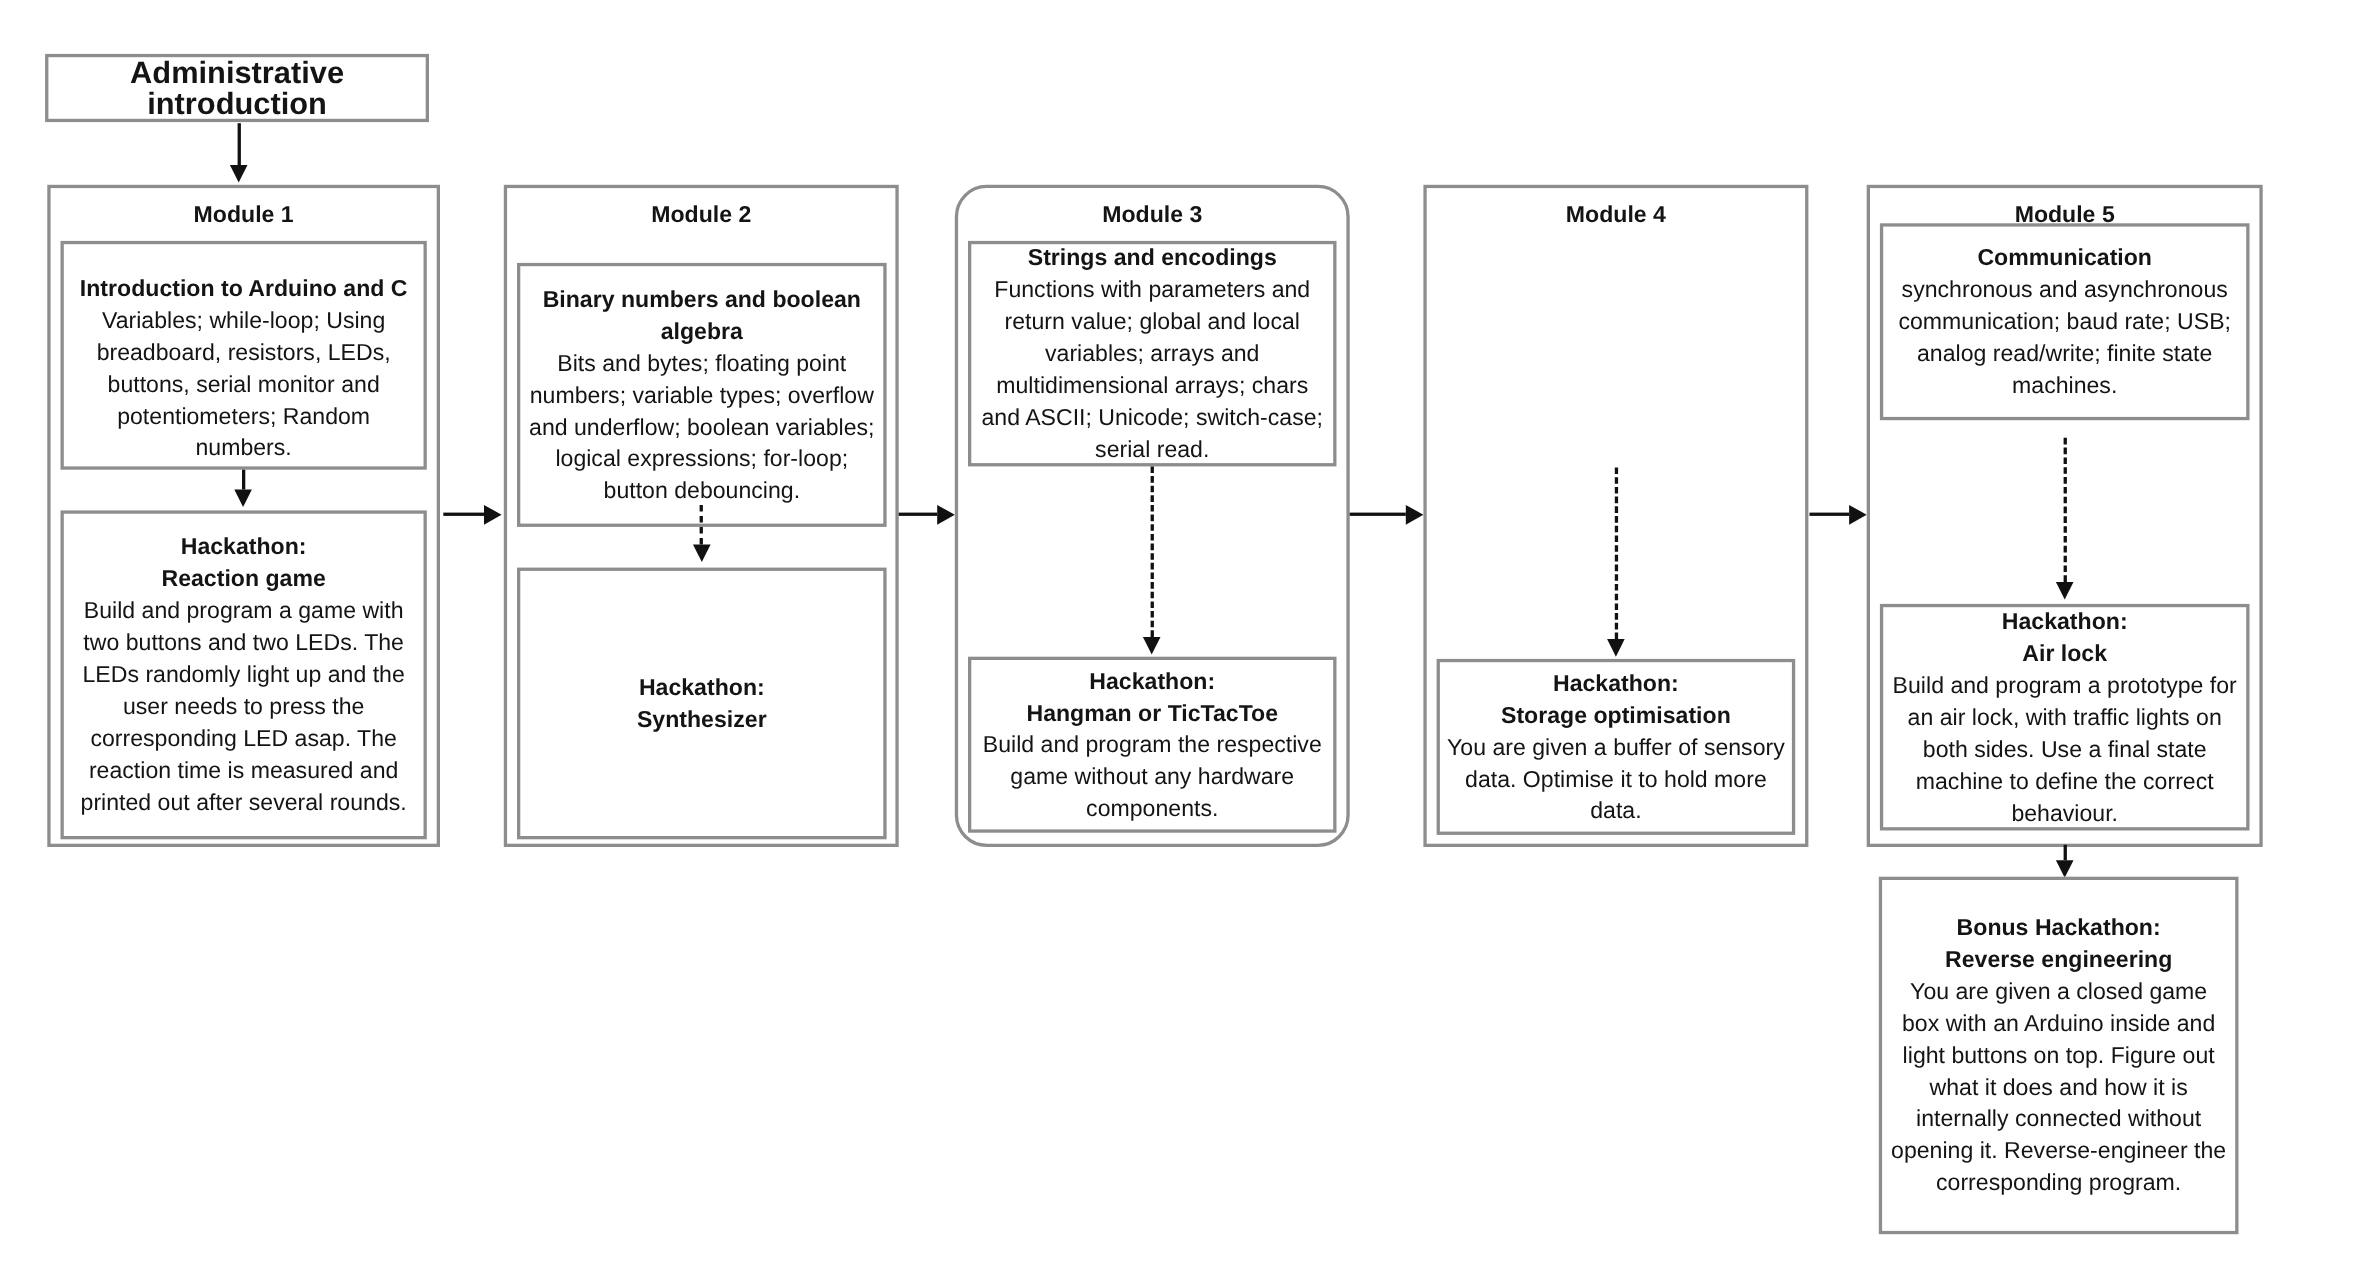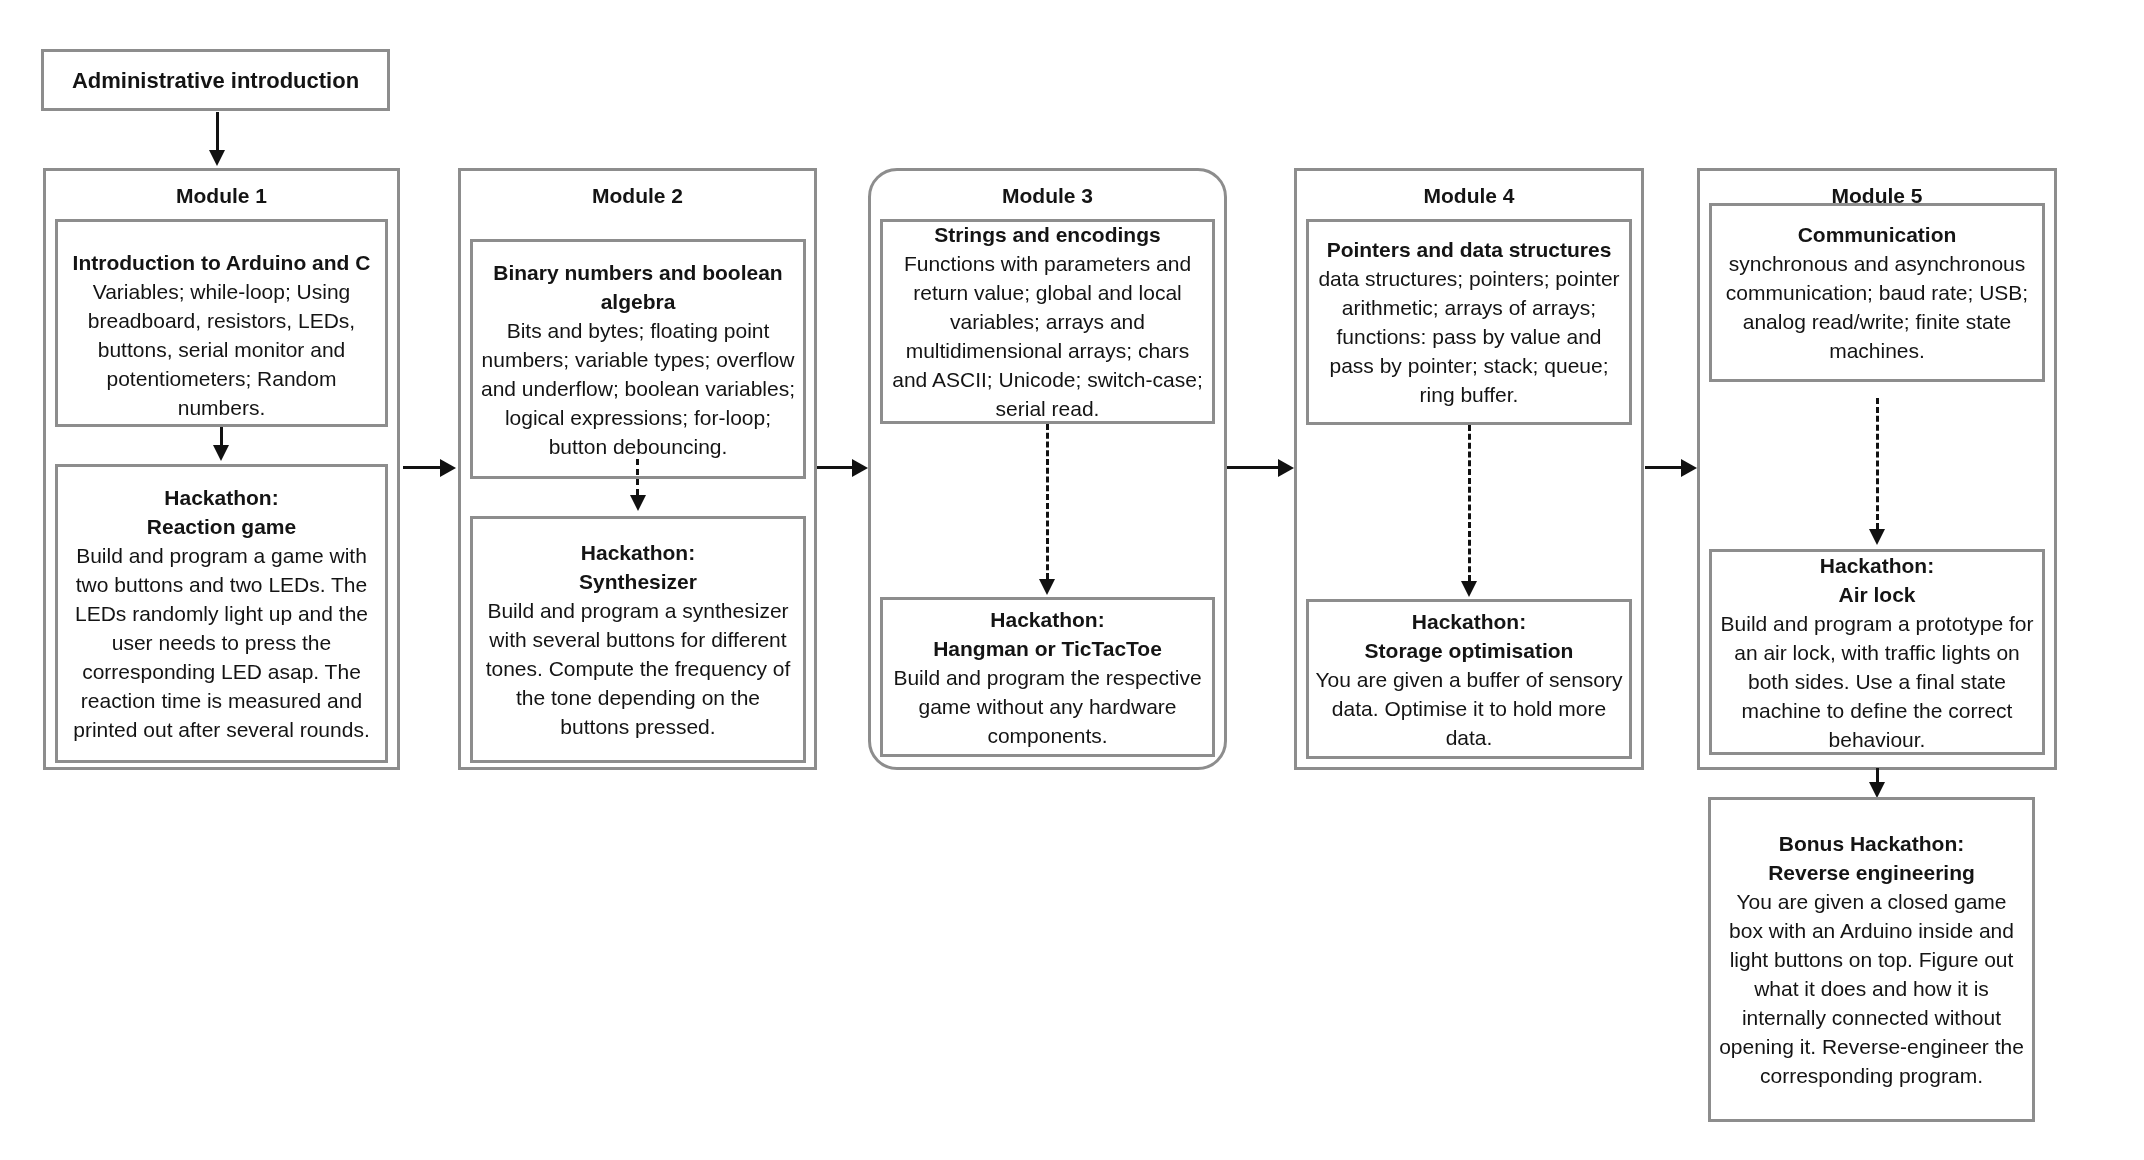--- a/index.html
+++ b/index.html
@@ -32,21 +32,21 @@
   .txt { width: 100%; padding: 2px 6px; box-sizing: border-box; }
   .h { font-weight: bold; }
   .module-title {
     position: absolute;
     top: 10px;
     left: 0;
     right: 0;
     text-align: center;
     font-weight: bold;
   }
-  .intro-label { font-weight: bold; font-size: 22px; }
+  .intro-label { font-weight: bold; font-size: 28px; }
   
   .stem-v { position: absolute; width: 3px; background: #111; }
   .stem-v.dashed { width: 0; background: none; border-left: 3px dashed #111; }
   .stem-h { position: absolute; height: 3px; background: #111; }
   .head-down {
     position: absolute; width: 0; height: 0;
     border-left: 8px solid transparent;
     border-right: 8px solid transparent;
     border-top: 16px solid #111;
   }
@@ -103,21 +103,20 @@
     <div class="box center-flex" style="left:9px;top:48px;width:336px;height:240px;margin-top:20px;">
       <div class="txt">
         <div class="h">Binary numbers and boolean algebra</div>
         <div>Bits and bytes; floating point numbers; variable types; overflow and underflow; boolean variables; logical expressions; for-loop; button debouncing.</div>
       </div>
     </div>
     <div class="box center-flex" style="left:9px;top:345px;width:336px;height:247px;">
       <div class="txt">
         <div class="h">Hackathon:</div>
         <div class="h">Synthesizer</div>
-        <div>Build and program a synthesizer with several buttons for different tones. Compute the frequency of the tone depending on the buttons pressed.</div>
       </div>
     </div>
   </div>
 
   <div>
     <div class="stem-v dashed" style="left:636px;top:459px;height:36px;"></div>
     <div class="head-down" style="left:630px;top:495px;"></div>
   </div>
 
   <div>
@@ -147,26 +146,20 @@
     <div class="head-down" style="left:1039px;top:579px;"></div>
   </div>
 
   <div>
     <div class="stem-h" style="left:1227px;top:466px;width:51px;"></div>
     <div class="head-right" style="left:1278px;top:459px;"></div>
   </div>
 
   <div class="box" style="left:1294px;top:168px;width:350px;height:602px;">
     <div class="module-title">Module 4</div>
-    <div class="box center-flex" style="left:9px;top:48px;width:326px;height:206px;">
-      <div class="txt">
-        <div class="h">Pointers and data structures</div>
-        <div>data structures; pointers; pointer arithmetic; arrays of arrays; functions: pass by value and pass by pointer; stack; queue; ring buffer.</div>
-      </div>
-    </div>
     <div class="box center-flex" style="left:9px;top:428px;width:326px;height:160px;">
       <div class="txt">
         <div class="h">Hackathon:</div>
         <div class="h">Storage optimisation</div>
         <div>You are given a buffer of sensory data. Optimise it to hold more data.</div>
       </div>
     </div>
   </div>
 
   <div>

